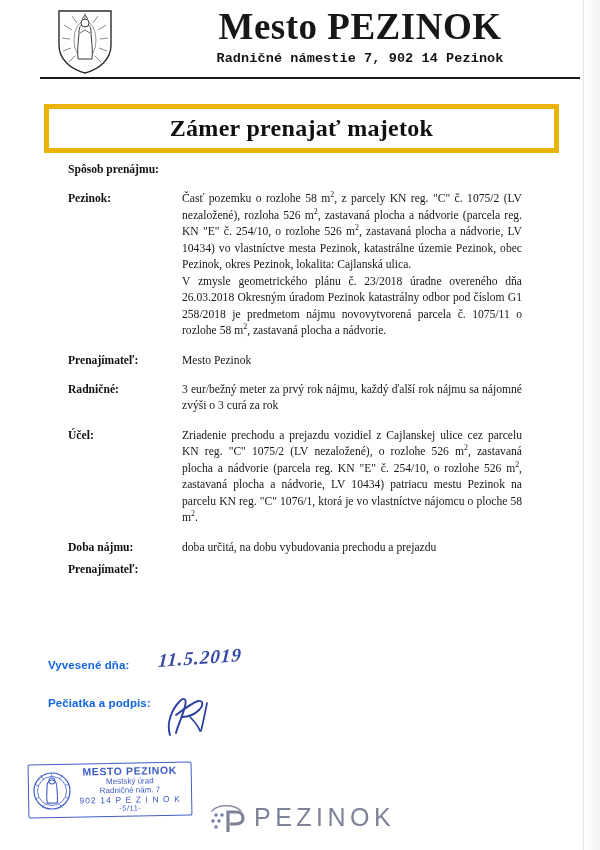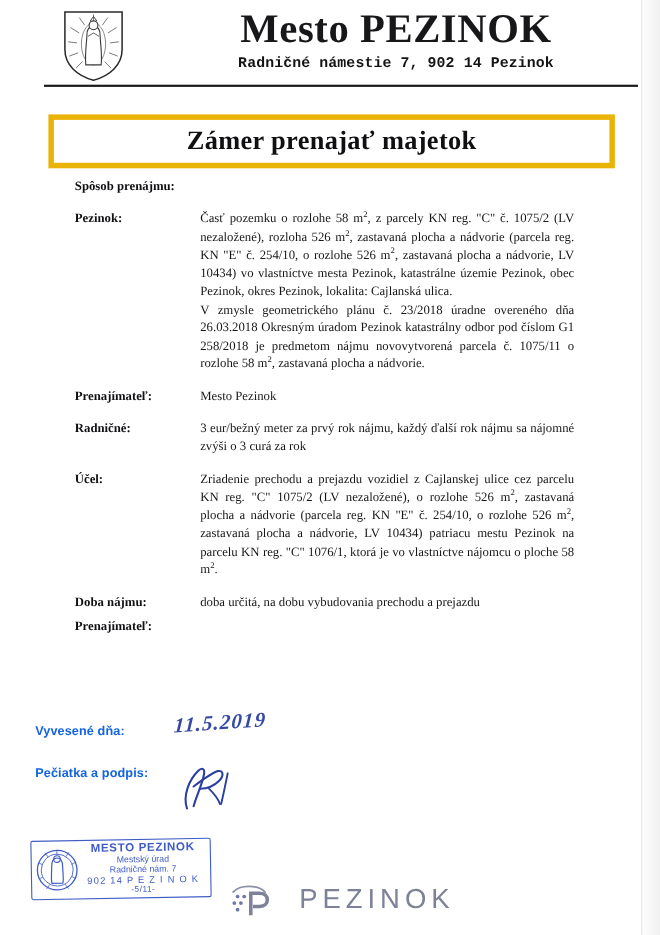--- a/index.html
+++ b/index.html
@@ -140,21 +140,21 @@
   
   .sign-area {
     position: absolute;
     left: 0;
     top: 655px;
     width: 600px;
   }
   .sign-line {
     position: relative;
     height: 38px;
-    padding-left: 32px;
+    padding-left: 48px;
   }
   .sign-label {
     font-family: "Liberation Sans", sans-serif;
     font-weight: bold;
     font-size: 11.5px;
     color: #1364e2;
     letter-spacing: 0.1px;
   }
   .handwriting-date {
     position: absolute;
@@ -211,21 +211,21 @@
   .stamp-l4 { font-size: 8.5px; letter-spacing: 1.1px; }
   .stamp-l5 { font-size: 7.5px; letter-spacing: 0.5px; }
 
   
   .footer-logo {
     position: absolute;
     left: 208px;
     top: 800px;
     display: flex;
     align-items: center;
-    gap: 22px;
+    gap: 4px;
   }
   .footer-mark {
     width: 42px;
     height: 34px;
   }
   .footer-word {
     font-family: "Liberation Sans", sans-serif;
     font-size: 25px;
     letter-spacing: 4.5px;
     color: #7d8298;

